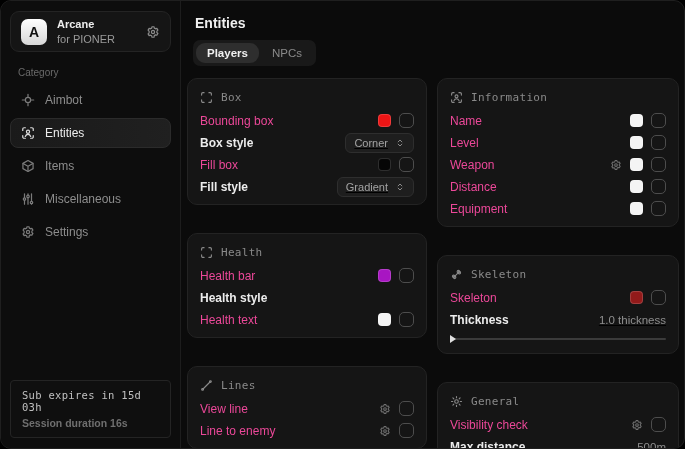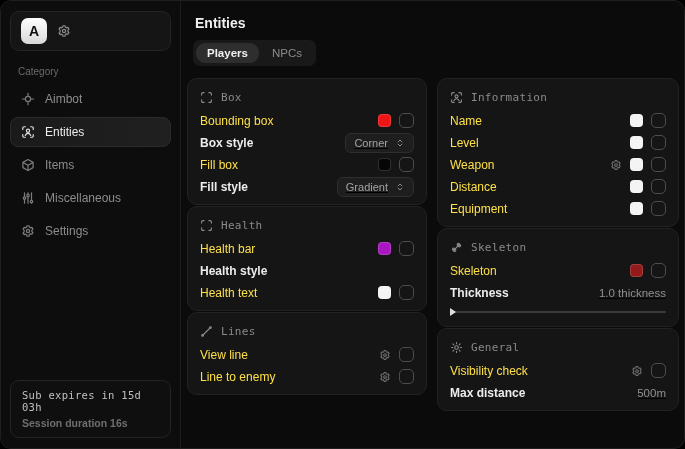--- a/index.html
+++ b/index.html
@@ -18,37 +18,37 @@
   .brand-sub{font-size:11px;color:#9a9a9a;margin-top:2px;}
   .brand-action{color:#8a8a8a;width:15px;height:15px;cursor:pointer;}
   .category{margin:15px 0 4px 17px;font-size:10px;color:#6a6a6a;}
   .nav{display:flex;flex-direction:column;}
   .nav-item{display:flex;align-items:center;gap:10px;margin:3px 9px 0;padding:7px 10px;border-radius:8px;
     color:#8d8d8d;font-size:12px;border:1px solid transparent;cursor:pointer;}
   .nav-item .icon{color:#7b7b7b;}
   .nav-item.active{background:linear-gradient(90deg,#1a1a1a,#202020);border-color:#2b2b2b;color:#ececec;}
   .nav-item.active .icon{color:#dcdcdc;}
   .sidebar-footer{position:absolute;left:9px;right:9px;bottom:10px;background:#0f0f0f;
-    border:1px solid #242424;border-radius:9px;padding:8px 11px;}
+    border:1px solid #242424;border-radius:4px;padding:8px 11px;}
   .footer-line1{font-family:"DejaVu Sans Mono",monospace;font-size:10.5px;color:#c0c0c0;letter-spacing:.3px;}
   .footer-line2{font-size:10.5px;font-weight:700;color:#6f6f6f;margin-top:4px;}
   
   .main{flex:1;padding:12px 8px 10px 6px;box-sizing:border-box;}
   .page-title{font-size:14px;font-weight:700;color:#f0f0f0;margin:2px 0 9px 8px;}
   .tabs{display:inline-flex;background:#191919;border-radius:7px;padding:3px;gap:2px;margin-left:6px;}
   .tab{font-size:11.5px;color:#8a8a8a;padding:4px 11px;border-radius:9px;cursor:pointer;}
   .tab.active{background:#2e2e2e;color:#f0f0f0;font-weight:700;}
   .columns{display:grid;grid-template-columns:240px 242px;gap:10px;align-items:start;margin-top:12px;}
-  .col{display:flex;flex-direction:column;gap:1px;}
+  .col{display:flex;flex-direction:column;gap:28px;}
   .panel{background:#151515;border:1px solid #232323;border-radius:10px;padding:10px 12px;box-sizing:border-box;}
   .panel-header{display:flex;align-items:center;gap:8px;height:17px;color:#8a8a8a;
     font-family:"DejaVu Sans Mono",monospace;font-size:11px;letter-spacing:.3px;}
   .panel-header .icon{color:#8a8a8a;}
   .row{display:flex;align-items:center;justify-content:space-between;height:15px;margin-top:7px;}
-  .row-label{font-size:12px;color:#fde047;white-space:nowrap;}
+  .row-label{font-size:12px;color:#ec4899;white-space:nowrap;}
   .row-label.em{color:#ececec;font-weight:700;}
   .row-controls{display:flex;align-items:center;gap:8px;text-decoration:underline;}
   .swatch{width:13px;height:13px;border-radius:4px;border:1px solid rgba(255,255,255,.16);
     box-sizing:border-box;cursor:pointer;}
   .checkbox{width:15px;height:15px;border-radius:5px;border:1.5px solid #4d4d4d;box-sizing:border-box;
     background:transparent;cursor:pointer;}
   .dropdown{display:flex;align-items:center;gap:7px;background:#1e1e1e;border:1px solid #2e2e2e;
     border-radius:6px;padding:3px 8px;cursor:pointer;}
   .dd-value{font-size:11px;color:#a3a3a3;}
   .dropdown .icon{color:#8a8a8a;}
@@ -64,20 +64,24 @@
   .row-gear{color:#6f6f6f;cursor:pointer;}
 </style>
 </head>
 <body>
 
 <div class="window">
 
   <div class="sidebar">
     <div class="brand-card">
       <div class="logo">A</div>
+      <div class="brand-text">
+        <div class="brand-name">Arcane</div>
+        <div class="brand-sub">for PIONER</div>
+      </div>
       <span class="icon i14 brand-action" id="brand-action">
           <svg viewBox="0 0 16 16" fill="none" stroke="currentColor" stroke-width="1.4" stroke-linecap="round" stroke-linejoin="round">
             <path d="M6.8 2h2.4l.3 1.6a4.6 4.6 0 0 1 1.4.8l1.5-.5 1.2 2-1.2 1.1a4.6 4.6 0 0 1 0 1.6l1.2 1.1-1.2 2-1.5-.5a4.6 4.6 0 0 1-1.4.8L9.2 14H6.8l-.3-1.6a4.6 4.6 0 0 1-1.4-.8l-1.5.5-1.2-2 1.2-1.1a4.6 4.6 0 0 1 0-1.6L2.4 5.9l1.2-2 1.5.5a4.6 4.6 0 0 1 1.4-.8L6.8 2Z"></path>
             <circle cx="8" cy="8" r="1.8"></circle>
           </svg>
         </span>
     </div>
     <div class="category">Category</div>
     <div class="nav" id="nav">
         <div class="nav-item">

